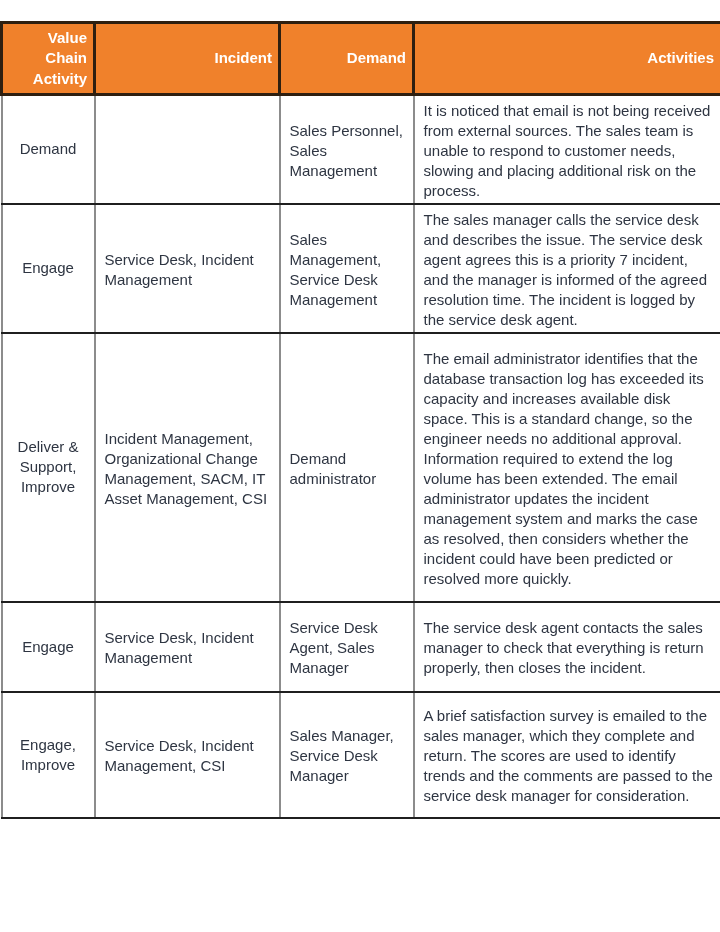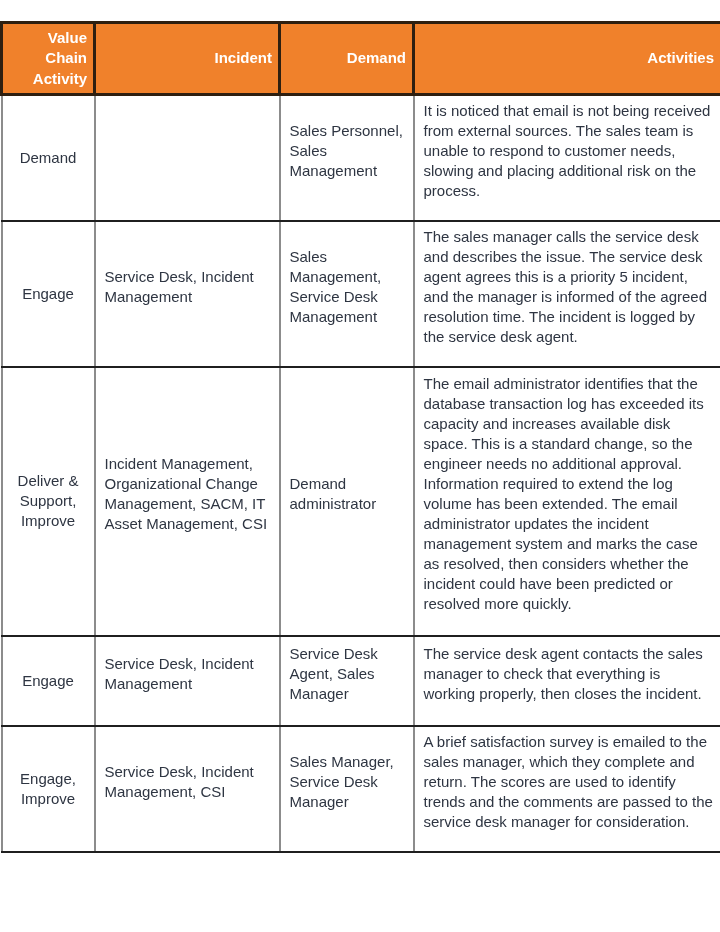--- a/index.html
+++ b/index.html
@@ -45,21 +45,21 @@
     height:71px;
   }
   td{
     border-top:2px solid var(--row-border);
     border-bottom:2px solid var(--row-border);
     border-left:2px solid var(--col-border);
     border-right:2px solid var(--col-border);
     font-size:15px;
     line-height:20px;
     vertical-align:middle;
-    padding:5px 6px 19px 9px;
+    padding:5px 6px 2px 9px;
     color:var(--body-text);
   }
   td.activity{
     font-weight:normal;
     text-align:center;
     padding:5px 0;
   }
   tr.r1{height:101px;}
   tr.r2{height:118px;}
   tr.r3{height:67px;}
@@ -90,33 +90,33 @@
     <tr class="r1">
       <td class="activity">Demand</td>
       <td></td>
       <td>Sales Personnel, Sales Management</td>
       <td>It is noticed that email is not being received from external sources. The sales team is unable to respond to customer needs, slowing and placing additional risk on the process.</td>
     </tr>
     <tr class="r2">
       <td class="activity">Engage</td>
       <td>Service Desk, Incident Management</td>
       <td>Sales Management, Service Desk Management</td>
-      <td>The sales manager calls the service desk and describes the issue. The service desk agent agrees this is a priority 5 incident, and the manager is informed of the agreed resolution time. The incident is logged by the service desk agent.</td>
+      <td>The sales manager calls the service desk and describes the issue. The service desk agent agrees this is a priority 7 incident, and the manager is informed of the agreed resolution time. The incident is logged by the service desk agent.</td>
     </tr>
     <tr class="r4">
       <td class="activity">Deliver &amp; Support, Improve</td>
       <td>Incident Management, Organizational Change Management, SACM, IT Asset Management, CSI</td>
       <td>Demand administrator</td>
       <td>The email administrator identifies that the database transaction log has exceeded its capacity and increases available disk space. This is a standard change, so the engineer needs no additional approval. Information required to extend the log volume has been extended. The email administrator updates the incident management system and marks the case as resolved, then considers whether the incident could have been predicted or resolved more quickly.</td>
     </tr>
     <tr class="r5">
       <td class="activity">Engage</td>
       <td>Service Desk, Incident Management</td>
       <td>Service Desk Agent, Sales Manager</td>
-      <td>The service desk agent contacts the sales manager to check that everything is working properly, then closes the incident.</td>
+      <td>The service desk agent contacts the sales manager to check that everything is return properly, then closes the incident.</td>
     </tr>
     <tr class="r7">
       <td class="activity">Engage, Improve</td>
       <td>Service Desk, Incident Management, CSI</td>
       <td>Sales Manager, Service Desk Manager</td>
       <td>A brief satisfaction survey is emailed to the sales manager, which they complete and return. The scores are used to identify trends and the comments are passed to the service desk manager for consideration.</td>
     </tr>
   </tbody>
 </table>
 

